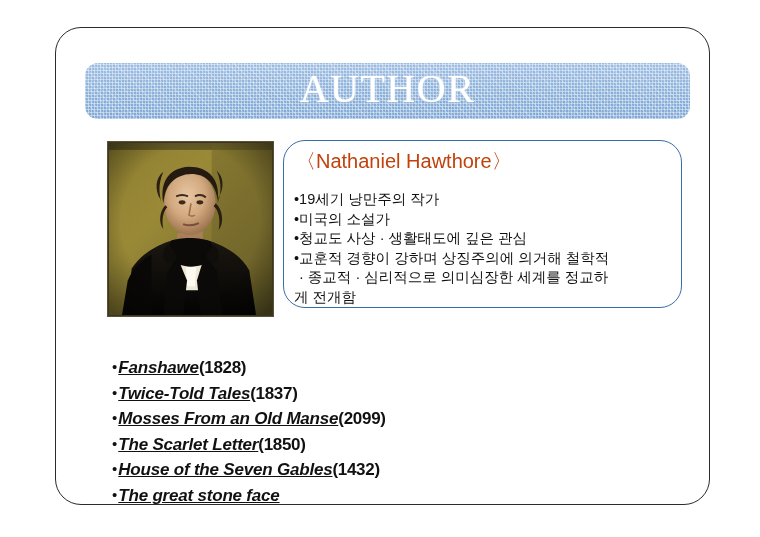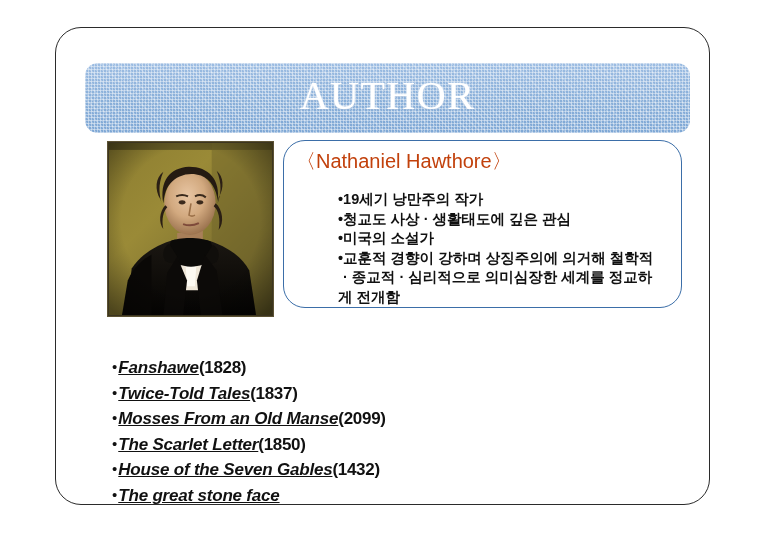--- a/index.html
+++ b/index.html
@@ -35,21 +35,21 @@
     box-sizing: border-box;
     background: transparent;
   }
 
   
   #title-bar {
     position: absolute;
     left: 85px;
     top: 63px;
     width: 605px;
-    height: 70px;
+    height: 56px;
     border-radius: 13px;
     box-sizing: border-box;
     background-color: #8fb3dc;
     background-image:
       repeating-linear-gradient(0deg,
         rgba(255,255,255,0.40) 0px, rgba(255,255,255,0.40) 1px,
         rgba(255,255,255,0.0) 1px, rgba(255,255,255,0.0) 3px),
       repeating-linear-gradient(90deg,
         rgba(255,255,255,0.40) 0px, rgba(255,255,255,0.40) 1px,
         rgba(255,255,255,0.0) 1px, rgba(255,255,255,0.0) 3px),
@@ -113,22 +113,21 @@
     white-space: nowrap;
   }
   #bio-list {
     position: absolute;
     left: 294px;
     top: 190px;
     width: 390px;
     font-size: 14.5px;
     color: #111111;
     line-height: 19.5px;
-    font-weight: bold;
-    margin-left: 44px;
+    font-weight: normal;
   }
   #bio-list .bullet-line {
     white-space: nowrap;
     text-indent: 0;
   }
   #bio-list .wrap-line {
     white-space: nowrap;
     padding-left: 5px;
   }
   #bio-list .wrap-line2 {
@@ -254,22 +253,22 @@
       <rect x="0.5" y="0.5" width="166" height="175" fill="none" stroke="#3c3520" stroke-width="1"></rect>
     </svg>
   </div>
 
   <div id="bio-box"></div>
 
   <div id="bio-heading">〈Nathaniel Hawthore〉</div>
 
   <div id="bio-list">
     <div class="bullet-line">•19세기 낭만주의 작가</div>
+    <div class="bullet-line">•미국의 소설가</div>
     <div class="bullet-line">•청교도 사상 · 생활태도에 깊은 관심</div>
-    <div class="bullet-line">•미국의 소설가</div>
     <div class="bullet-line">•교훈적 경향이 강하며 상징주의에 의거해 철학적</div>
     <div class="wrap-line">· 종교적 · 심리적으로 의미심장한 세계를 정교하</div>
     <div class="wrap-line2">게 전개함</div>
   </div>
 
 
   <div id="works-list">
     <div class="work-row">
       <span class="dot">•</span><span class="work-title">Fanshawe</span><span class="work-year">(1828)</span>
     </div>

